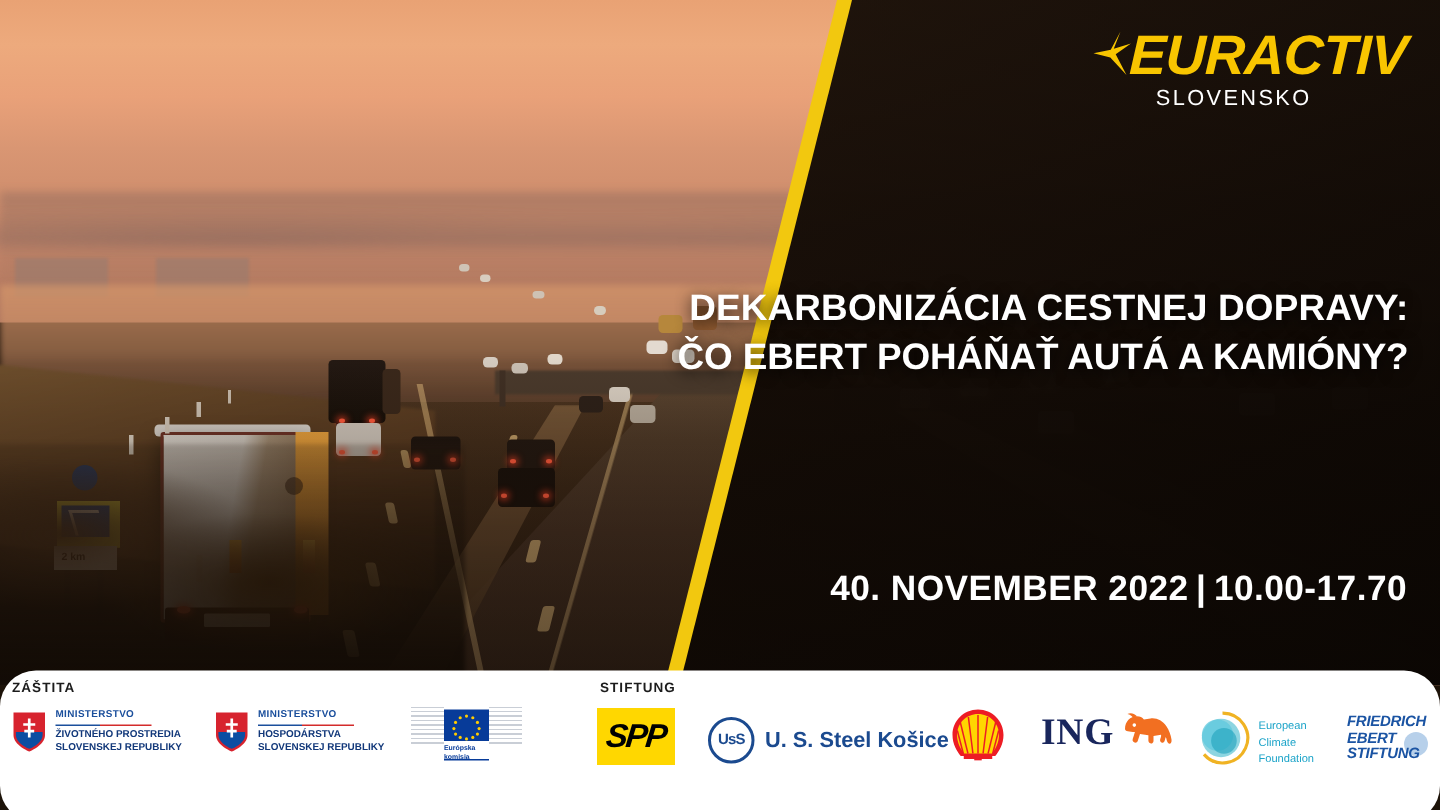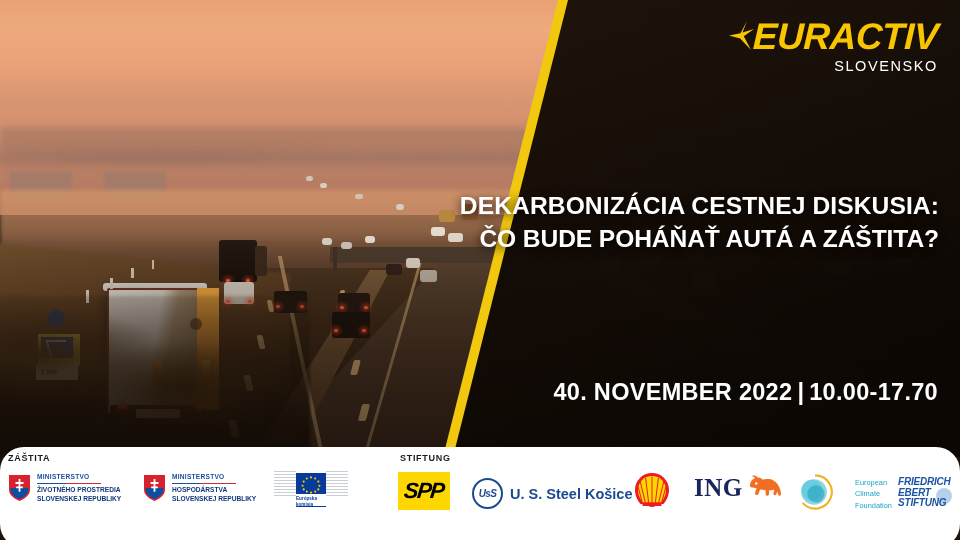--- a/index.html
+++ b/index.html
@@ -91,21 +91,21 @@
     background:#f2c80f;
     clip-path:polygon(558px 0,568px 0,453px 457px,443px 457px);}
 
   
   .logo{position:absolute;right:22px;top:18px;text-align:right;}
   .logo-row{display:flex;align-items:center;justify-content:flex-end;}
   .star{width:30px;height:34px;margin-right:-4px;}
   .logo-word{font-size:37px;font-weight:700;font-style:italic;color:#f8c500;
     letter-spacing:-.5px;line-height:1;transform:skewX(-2deg);}
   .logo-sub{font-size:14.5px;font-weight:400;color:#ffffff;letter-spacing:1.6px;
-    margin-top:3px;margin-right:0;}
+    margin-top:3px;margin-right:20px;text-align:center;}
 
   
   .title{position:absolute;right:21px;top:190px;text-align:right;color:#fff;
     font-size:24.6px;font-weight:700;letter-spacing:.1px;line-height:1.33;
     text-shadow:0 2px 10px rgba(0,0,0,.85);}
   .title .l2{letter-spacing:-.1px;}
   .hashtag{position:absolute;right:22px;top:281px;color:#e6e3df;
     font-size:25px;font-weight:400;letter-spacing:1.2px;}
   .datetime{position:absolute;right:22px;top:379px;color:#fff;
     font-size:23.5px;font-weight:700;letter-spacing:.3px;}
@@ -134,21 +134,21 @@
     background:repeating-linear-gradient(180deg,#c9ced6 0 1px,#fff 1px 3px);}
   .eutext{position:absolute;left:22px;top:29px;font-size:4.6px;color:#073b99;line-height:1.35;font-weight:700;}
   .euline{position:absolute;left:22px;top:39px;width:30px;height:1px;background:#073b99;}
 
   
   .spp{width:52px;height:38px;background:#ffd700;display:flex;align-items:center;justify-content:center;}
   .spptext{font-size:22px;font-weight:700;font-style:italic;color:#000;letter-spacing:-1.5px;transform:skewX(-6deg);}
 
   
   .ussmark{width:27px;height:27px;border-radius:50%;border:2.3px solid #1b4a8f;display:flex;align-items:center;justify-content:center;margin-right:7px;}
-  .ussinner{font-size:10px;font-weight:700;color:#1b4a8f;font-style:italic;letter-spacing:-.6px;}
+  .ussinner{font-size:10px;font-weight:700;color:#1b4a8f;letter-spacing:-.6px;}
   .usstext{font-size:14.5px;font-weight:700;color:#1b4a8f;white-space:nowrap;}
 
   
   .shell{position:relative;width:40px;height:37px;}
 
   
   .ingwrap{display:flex;align-items:center;}
   .ingtext{font-family:"Liberation Serif",serif;font-size:25px;font-weight:700;color:#19265c;letter-spacing:.5px;}
   .inglion{margin-left:4px;}
 
@@ -303,22 +303,22 @@
         <svg viewBox="0 0 30 34" width="30" height="34">
           <path d="M20 1 L15.5 12.5 L27 9 L16.8 16.2 L24 30 L13.2 18.4 L2 15.5 L13.5 13.2 Z" fill="#f8c500"></path>
         </svg>
       </span>
       <span class="logo-word">EURACTIV</span>
     </div>
     <div class="logo-sub">SLOVENSKO</div>
   </div>
 
   <div class="title">
-    <div class="l1">DEKARBONIZÁCIA CESTNEJ DISKUSIA:</div>
-    <div class="l2">ČO BUDE POHÁŇAŤ AUTÁ A ZÁŠTITA?</div>
+    <div class="l1">DEKARBONIZÁCIA CESTNEJ DOPRAVY:</div>
+    <div class="l2">ČO EBERT POHÁŇAŤ AUTÁ A KAMIÓNY?</div>
   </div>
 
 
   <div class="datetime">
     <span>40. NOVEMBER 2022</span><span class="sep">|</span><span>10.00-17.70</span>
   </div>
 
   <div class="bottom">
 
     <div class="seclabel" style="left:8px;top:6px;">ZÁŠTITA</div>
@@ -422,21 +422,21 @@
       <span class="ingtext">ING</span>
       <span class="inglion">
         <svg viewBox="0 0 36 26" width="36" height="26">
           <path d="M3 13 C3 8 6.5 4.5 11 4.5 C13 4.5 14.5 5.3 15.6 6.6 L20 6 C24 5.4 28 7.5 30.5 11 C32.5 13.8 33.5 17 34 20 C34.4 22.4 32.8 23.6 31.6 22.2 C30.6 21 30.8 19.4 30.2 18.4 C29.6 19.6 29.8 21.4 28.6 22 C27.4 22.6 26.2 21.6 26.4 20.2 C26.6 18.8 27.4 18 27 16.8 L22 17.6 L22 21 C22 22.4 20.6 23.2 19.4 22.4 C18.4 21.7 18.6 20.4 18.6 19.2 L18.6 17.2 L13 16.4 L11.6 20.6 C11.2 22.2 9.4 22.6 8.4 21.4 C7.6 20.4 8.4 19 8.8 17.6 L9.6 15 C6 14.8 3 14.6 3 13 Z" fill="#f26f21"></path>
           <circle cx="9.2" cy="10.4" r="1.2" fill="#fff"></circle>
           <path d="M11 4.5 C9 2.4 6.6 2 4.6 3 C6.4 3.4 7.6 4.4 8.4 5.6 Z" fill="#f26f21"></path>
         </svg>
       </span>
     </div>
 
-    <div class="logos ecf" style="left:796px;top:26px;gap:16px;">
+    <div class="logos ecf" style="left:796px;top:26px;">
       <span>
         <svg viewBox="0 0 40 40" width="38" height="38">
           <path d="M20 2.5 A17.5 17.5 0 1 1 7 31.5" fill="none" stroke="#f0b323" stroke-width="2.2"></path>
           <circle cx="19" cy="20" r="13.5" fill="#2fb3c9" opacity=".55"></circle>
           <circle cx="16.5" cy="18" r="11" fill="#5fc8dd" opacity=".75"></circle>
           <circle cx="21" cy="22" r="9" fill="#1fa2bd" opacity=".6"></circle>
         </svg>
       </span>
       <span class="ecftext">
         <span style="display:block;">European</span>

